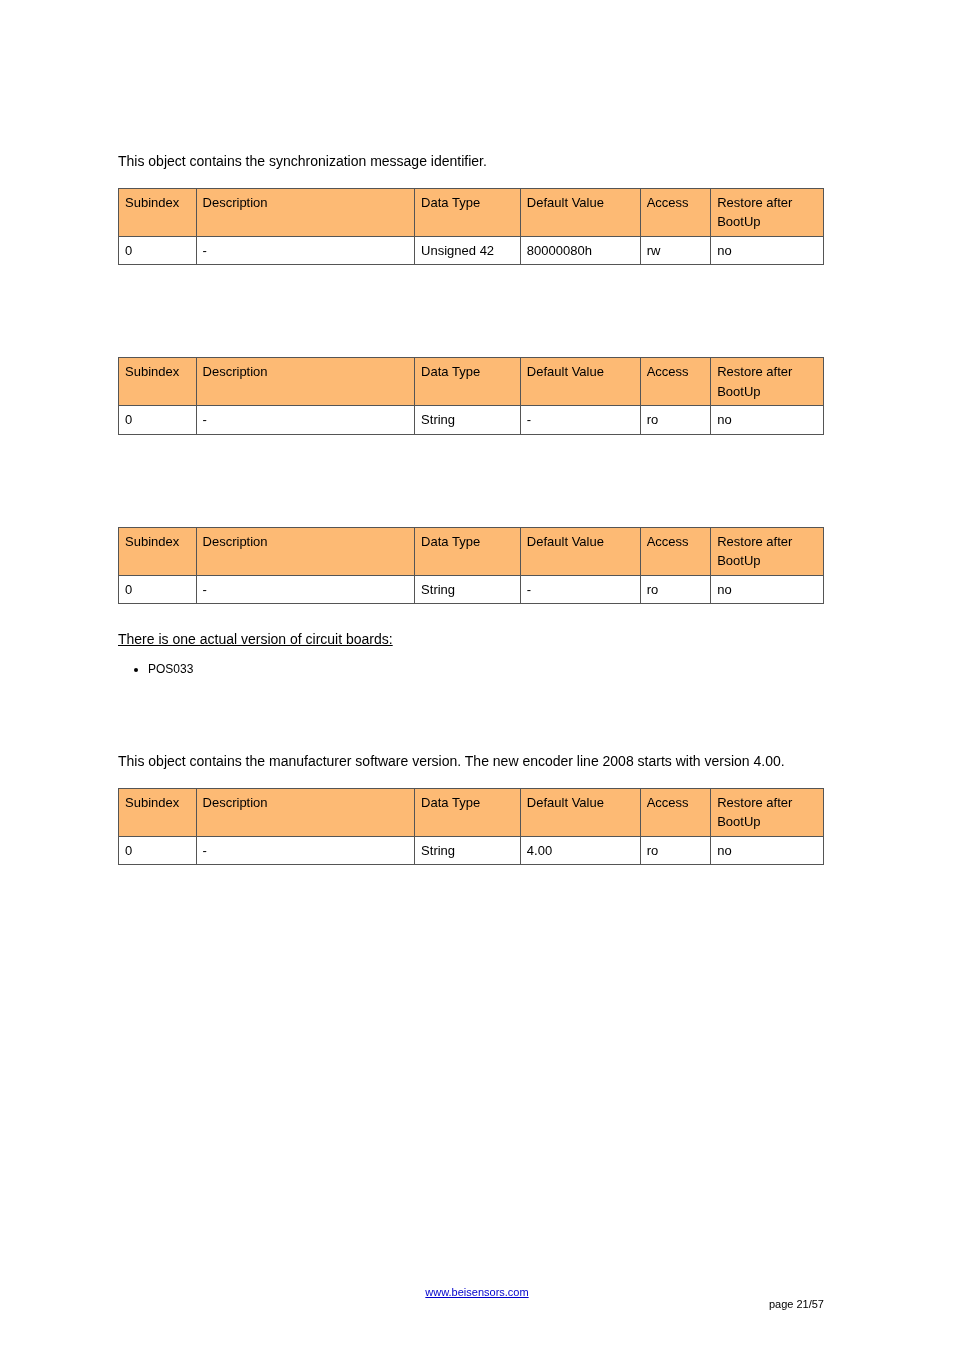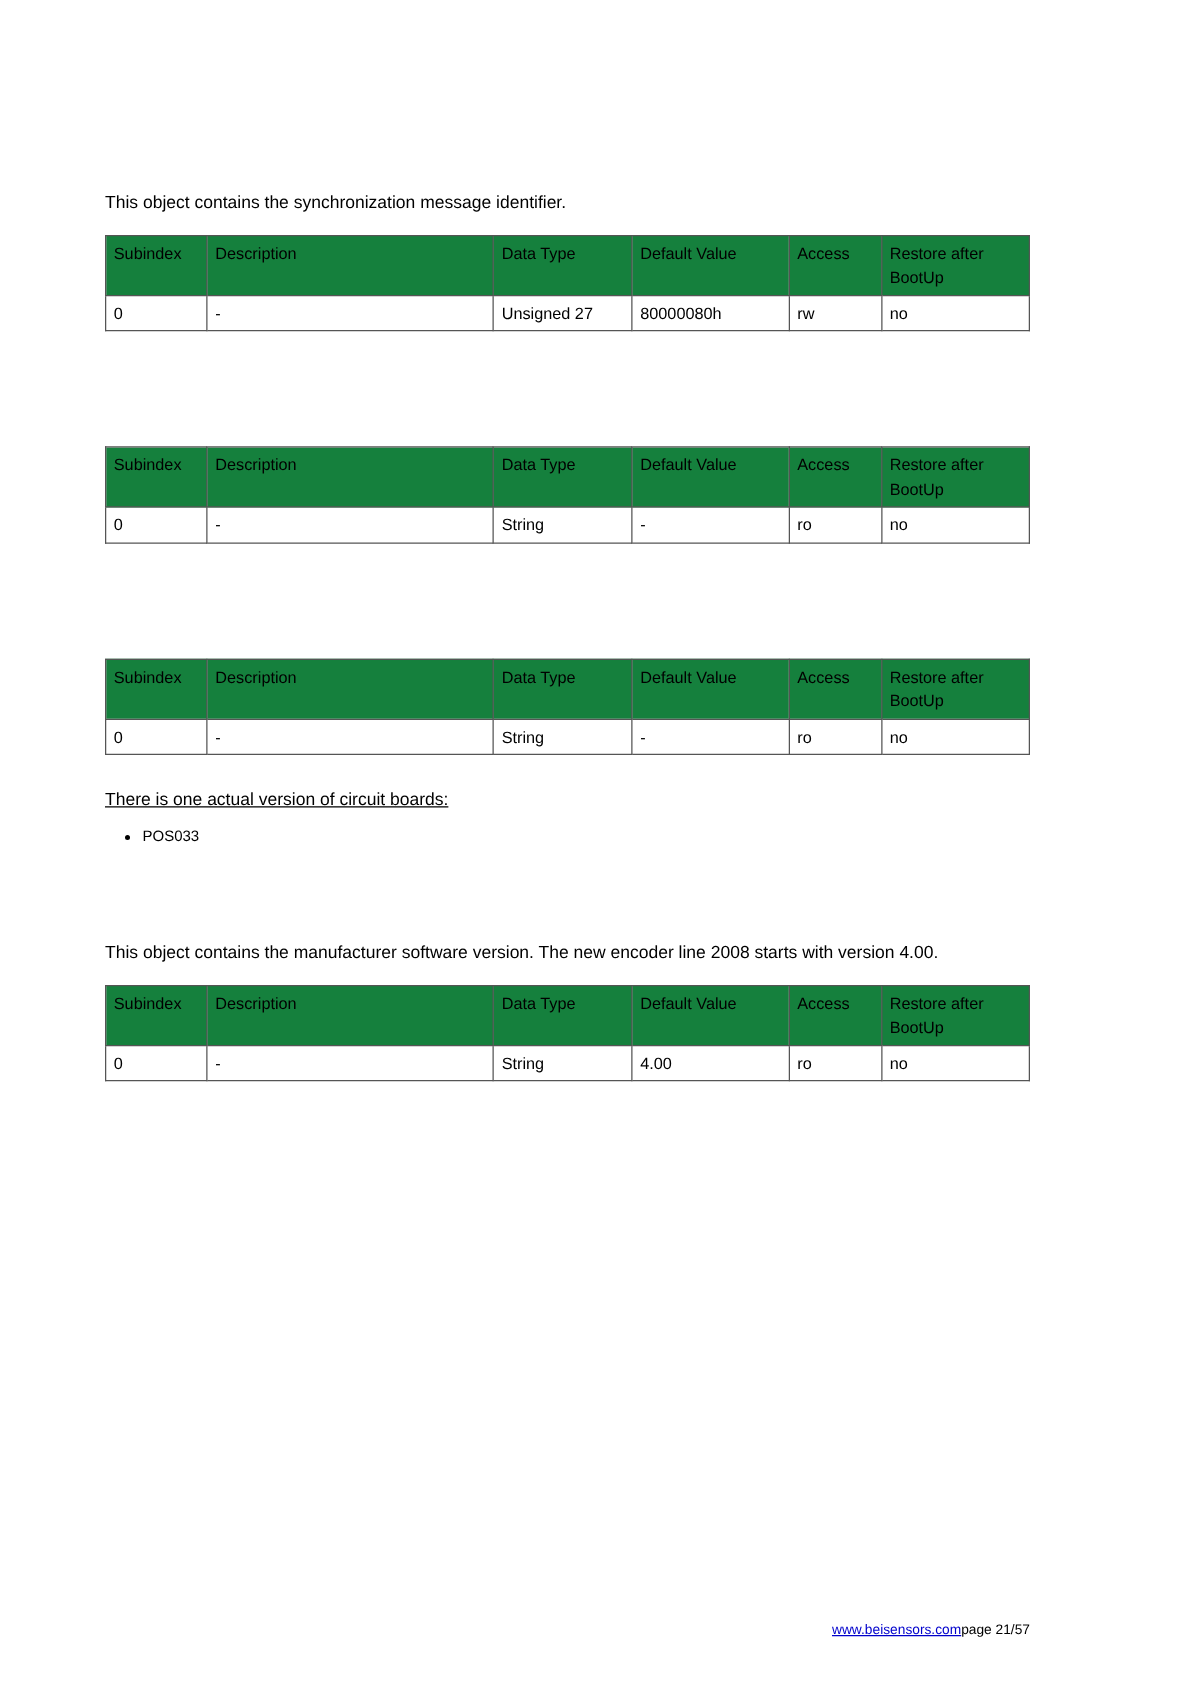--- a/index.html
+++ b/index.html
@@ -7,21 +7,21 @@
     padding: 0;
     background: #fff;
     font-family: Arial, Helvetica, sans-serif;
     color: #000;
   }
   .page {
     width: 954px;
     min-height: 1350px;
     margin: 0 auto;
     box-sizing: border-box;
-    padding: 130px 130px 40px 84px;
+    padding: 130px 130px 40px 118px;
     position: relative;
   }
   .para {
     font-size: 14px;
     line-height: 1.7;
     margin: 20px 0 10px 0;
     text-align: justify;
   }
   table.obj {
     width: 100%;
@@ -31,21 +31,21 @@
     table-layout: fixed;
   }
   table.obj th, table.obj td {
     border: 1px solid #555;
     padding: 4px 6px;
     text-align: left;
     vertical-align: top;
     line-height: 1.5;
   }
   table.obj th {
-    background: #15803d;
+    background: #fdba74;
     font-weight: normal;
   }
   col.c-sub  { width: 11%; }
   col.c-desc { width: 31%; }
   col.c-type { width: 15%; }
   col.c-def  { width: 17%; }
   col.c-acc  { width: 10%; }
   col.c-rest { width: 16%; }
   .sec-gap { height: 54px; }
   ul.bullets {
@@ -54,20 +54,21 @@
     font-size: 12px;
   }
   ul.bullets li { margin: 0; }
   .footer {
     position: absolute;
     left: 130px;
     right: 130px;
     bottom: 40px;
     font-size: 11px;
     display: flex;
+    flex-direction: column;
   }
   .footer .center {
     margin: 0 auto;
     color: #0000cc;
     text-decoration: underline;
   }
   .footer .right {
     margin-left: auto;
   }
 </style>
@@ -93,21 +94,21 @@
         <th>Data Type</th>
         <th>Default Value</th>
         <th>Access</th>
         <th>Restore after BootUp</th>
       </tr>
     </thead>
     <tbody>
       <tr>
         <td>0</td>
         <td>-</td>
-        <td>Unsigned 27</td>
+        <td>Unsigned 42</td>
         <td>80000080h</td>
         <td>rw</td>
         <td>no</td>
       </tr>
     </tbody>
   </table>
 
   <div class="sec-gap"></div>
 
   <table class="obj">

